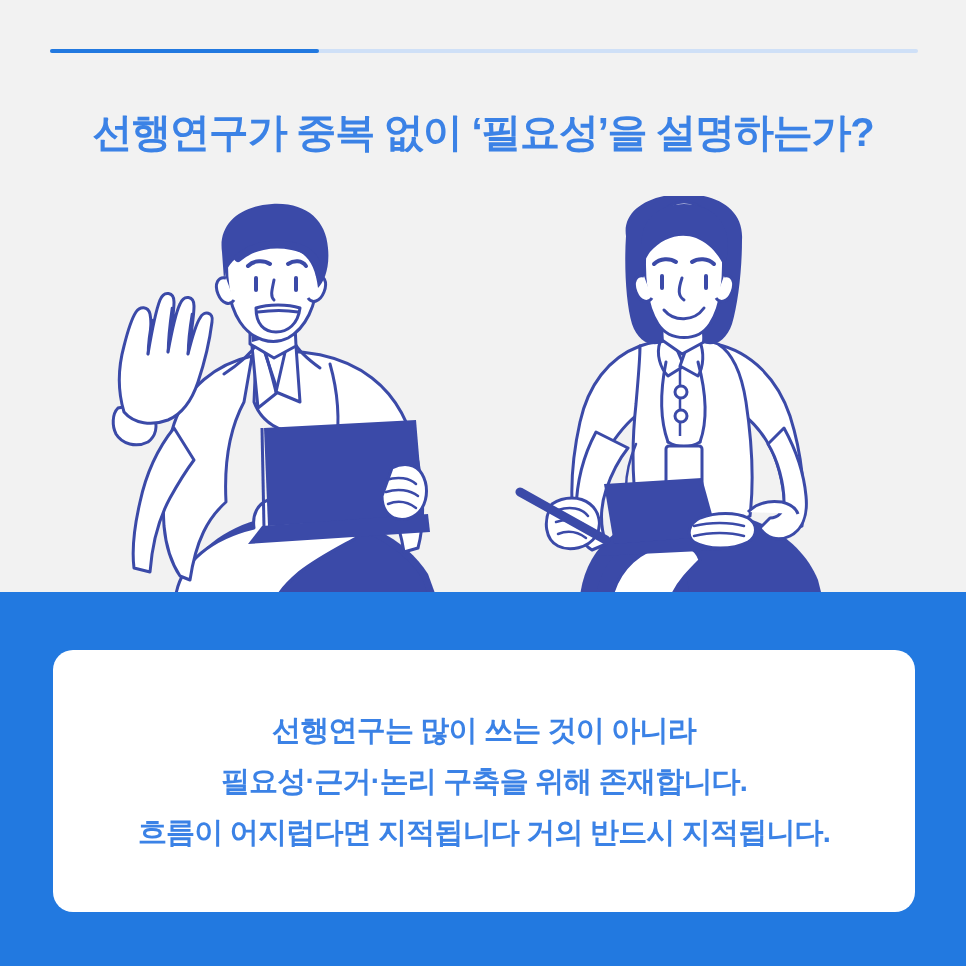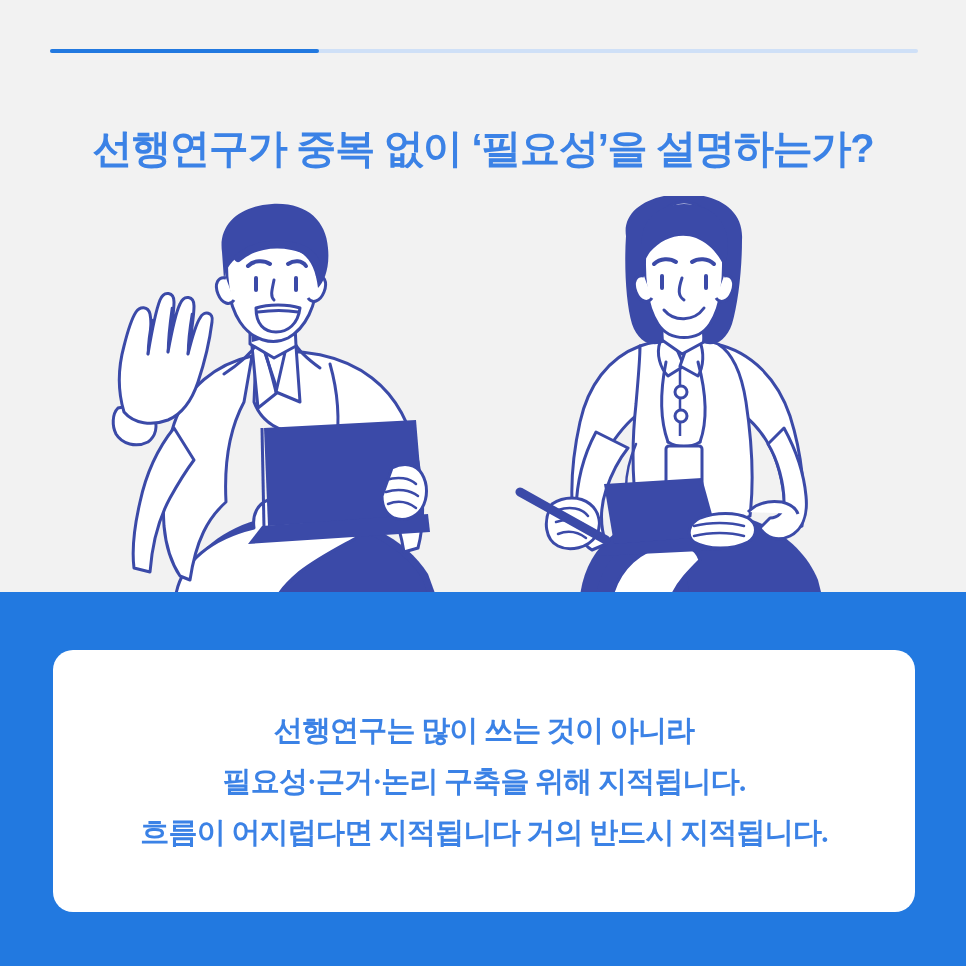--- a/index.html
+++ b/index.html
@@ -40,21 +40,21 @@
     height: 4px;
     width: 270px;
     background: #2279e0;
     border-radius: 2px;
   }
 
   
   .headline {
     position: absolute;
     left: 0;
-    top: 96px;
+    top: 80px;
     width: 966px;
     text-align: center;
     color: #3b82e6;
     font-size: 40px;
     font-weight: 700;
     letter-spacing: -1.2px;
     line-height: 1.25;
     white-space: nowrap;
   }
 
@@ -103,21 +103,20 @@
     color: #3b82e6;
     font-size: 29px;
     font-weight: 700;
     letter-spacing: -0.8px;
     line-height: 1.75;
     padding: 0 26px;
   }
   .message-line {
     display: block;
     white-space: nowrap;
-    font-family: Liberation Serif, serif;
   }
 </style>
 </head>
 <body>
 
 <div class="card-slide">
 
   <div class="top-rule" style="background: rgb(207, 224, 247);">
     <div class="top-rule-progress" style="width: 31%; background: rgb(34, 121, 224);"></div>
   </div>
@@ -300,18 +299,18 @@
 
       </g>
     </svg>
   </div>
 
   <div class="blue-panel"></div>
 
   <div class="message-card">
     <div class="message-body">
       <span class="message-line">선행연구는 많이 쓰는 것이 아니라</span>
-      <span class="message-line">필요성·근거·논리 구축을 위해 지적됩니다.</span>
+      <span class="message-line">필요성·근거·논리 구축을 위해 존재합니다.</span>
       <span class="message-line">흐름이 어지럽다면 지적됩니다 거의 반드시 지적됩니다.</span>
     </div>
   </div>
 
 </div>
 
 </body></html>

